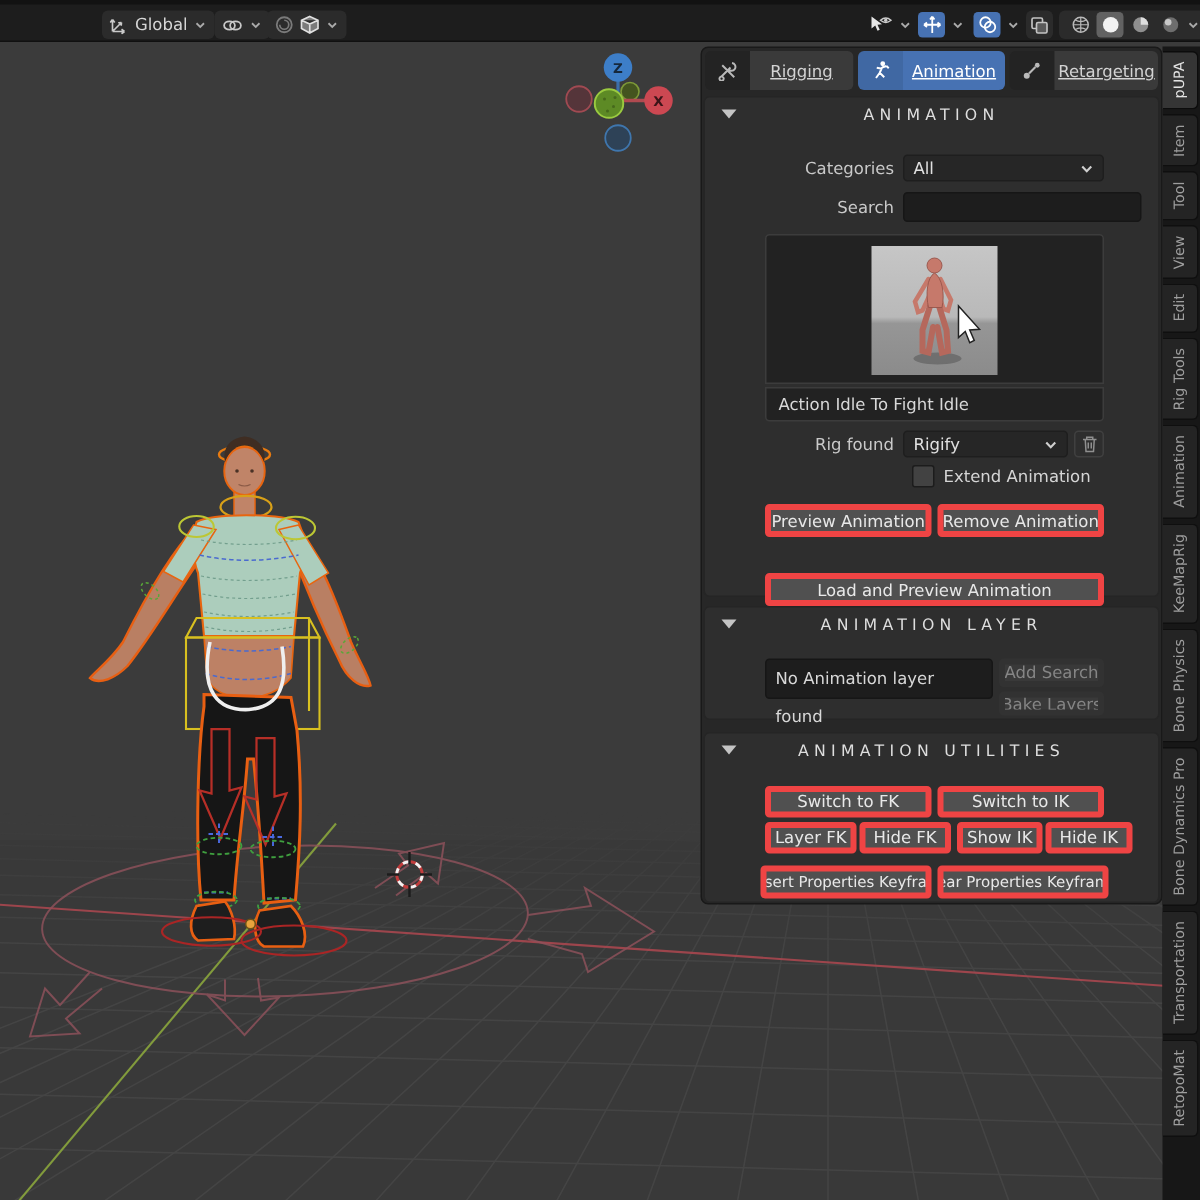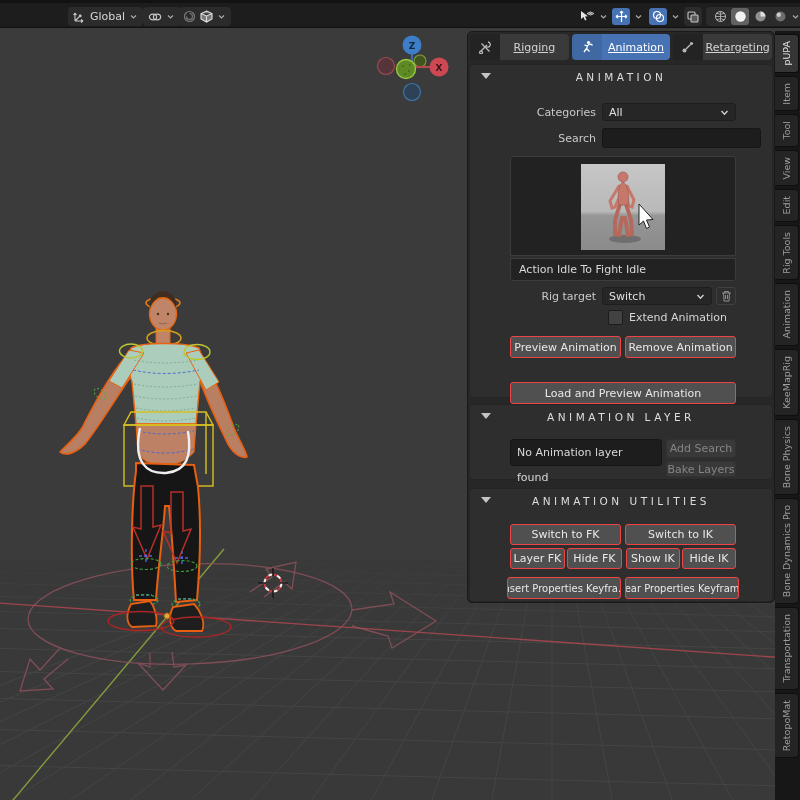--- a/index.html
+++ b/index.html
@@ -40,21 +40,21 @@
   .panel-header .ptitle{position:absolute;left:0;right:0;top:6px;text-align:center;
         font-size:10.5px;letter-spacing:3.5px;color:#dedede;}
   .rows{margin:0 36px 0 40px;}
   .frow{display:flex;align-items:center;}
   .flabel{width:92px;text-align:right;padding-right:6px;color:#c9c9c9;font-size:11px;flex:0 0 auto;box-sizing:border-box;}
   .dropdown{flex:1;height:18px;background:#262626;border:1px solid #1e1e1e;border-radius:3px;
             display:flex;align-items:center;padding:0 6px;color:#e0e0e0;box-sizing:border-box;gap:32px;}
   .dropdown .dval{flex:1;font-size:11px;}
   .textfield{flex:1;height:20px;background:#1d1d1d;border:1px solid #161616;border-radius:3px;
              color:#d8d8d8;font-size:11px;padding:0 6px;box-sizing:border-box;font-family:inherit;}
-  .btn{background:#505050;border:1px solid #ef4444;border-radius:3px;color:#e8e8e8;font-size:11px;
+  .btn{background:#505050;border:4px solid #ef4444;border-radius:3px;color:#e8e8e8;font-size:11px;
        display:flex;align-items:center;justify-content:center;height:22px;box-sizing:border-box;
        white-space:nowrap;overflow:hidden;text-overflow:ellipsis;padding:0 4px;}
   .btn.disabled{background:#393939;color:#858585;border-color:#323232;}
   .btn2{flex:1;}
 
   #previewbox{margin-top:8px;height:100px;background:#222222;border:1px solid #3c3c3c;
               border-radius:3px 3px 0 0;position:relative;box-sizing:border-box;}
   #thumb{position:absolute;left:50%;top:7px;margin-left:-42px;width:84px;height:86px;
          background:linear-gradient(#c6c6c6 0%,#b9b9b9 55%,#969696 60%,#8b8b8b 100%);}
   #namerow{margin-top:2px;height:23px;background:#222222;border:1px solid #3c3c3c;border-radius:0 0 3px 3px;
@@ -365,23 +365,23 @@
               </g>
               <path d="M58,40 L58,61 L62.5,57 L65.5,64.5 L68.5,63 L65.5,56 L72,55.5 Z" fill="#ffffff" stroke="#222" stroke-width="1"></path>
             </svg>
           </div>
         </div>
         <div id="namerow">
           <span>Action Idle To Fight Idle</span>
         </div>
 
         <div class="frow" style="margin-top:6px;">
-          <span class="flabel">Rig target</span>
+          <span class="flabel">Rig found</span>
           <div class="dropdown">
-            <span class="dval">Switch</span>
+            <span class="dval">Rigify</span>
             <svg class="chev" viewBox="0 0 9 9">
                 <path d="M1.5,3 L4.5,6.2 L7.5,3" stroke="#cfcfcf" stroke-width="1.4" fill="none"></path>
               </svg>
           </div>
           <span class="trashbtn">
             <svg width="11" height="12" viewBox="0 0 11 12">
                 <path d="M1,3 H10 M3.5,3 V1.5 H7.5 V3 M2.5,3 L3,11 H8 L8.5,3 M4.5,5 V9 M6.5,5 V9" stroke="#8f8f8f" stroke-width="1" fill="none"></path>
               </svg>
           </span>
         </div>

